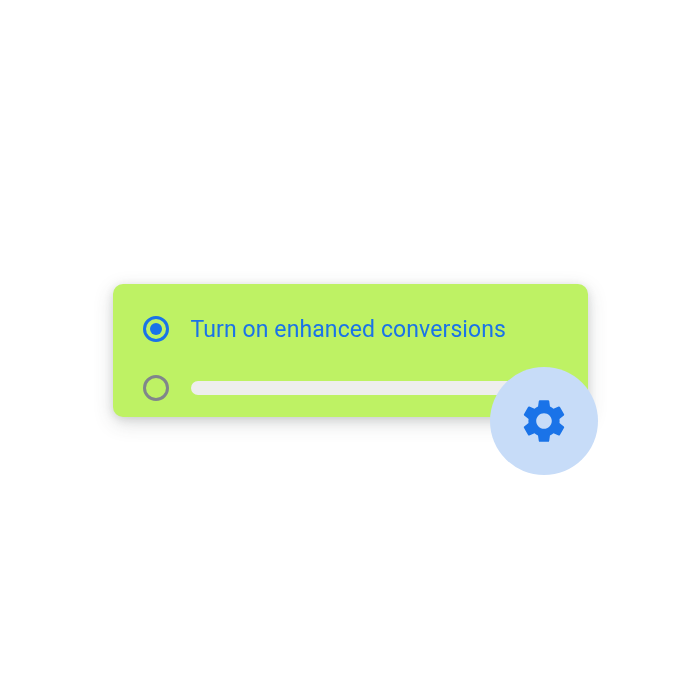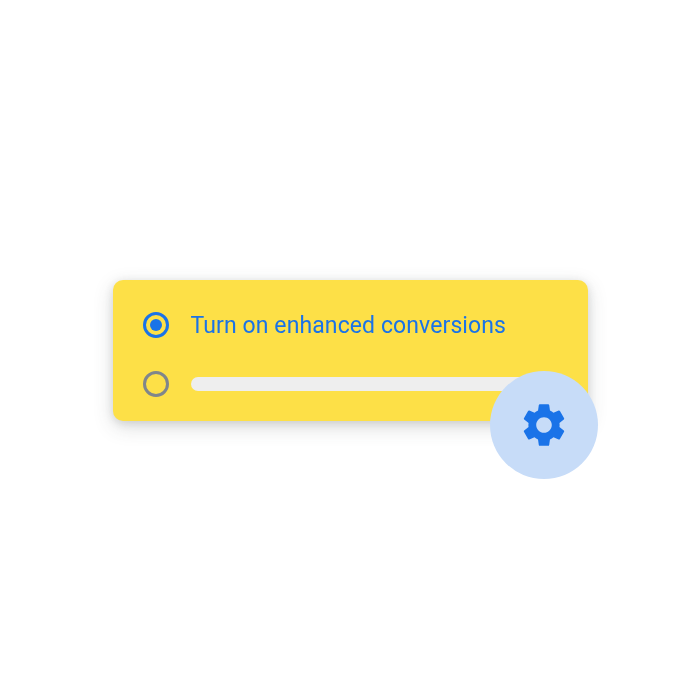--- a/index.html
+++ b/index.html
@@ -14,23 +14,23 @@
       font-family: 'Google Sans', -apple-system, BlinkMacSystemFont, 'Segoe UI', Roboto, Arial, sans-serif;
       position: relative;
       display: flex;
       align-items: center;
       justify-content: center;
     }
     .card-wrapper {
       position: relative;
     }
     .card {
-      background: #fde047;
+      background: #bef264;
       border-radius: 10px;
-      padding: 32px 36px 24px 30px;
+      padding: 32px 36px 16px 30px;
       box-shadow: 0 2px 8px rgba(60, 64, 67, 0.15), 0 6px 20px rgba(60, 64, 67, 0.18);
       width: 475px;
       position: relative;
     }
     .radio-row {
       display: flex;
       align-items: center;
       gap: 22px;
     }
     .radio-row + .radio-row {

